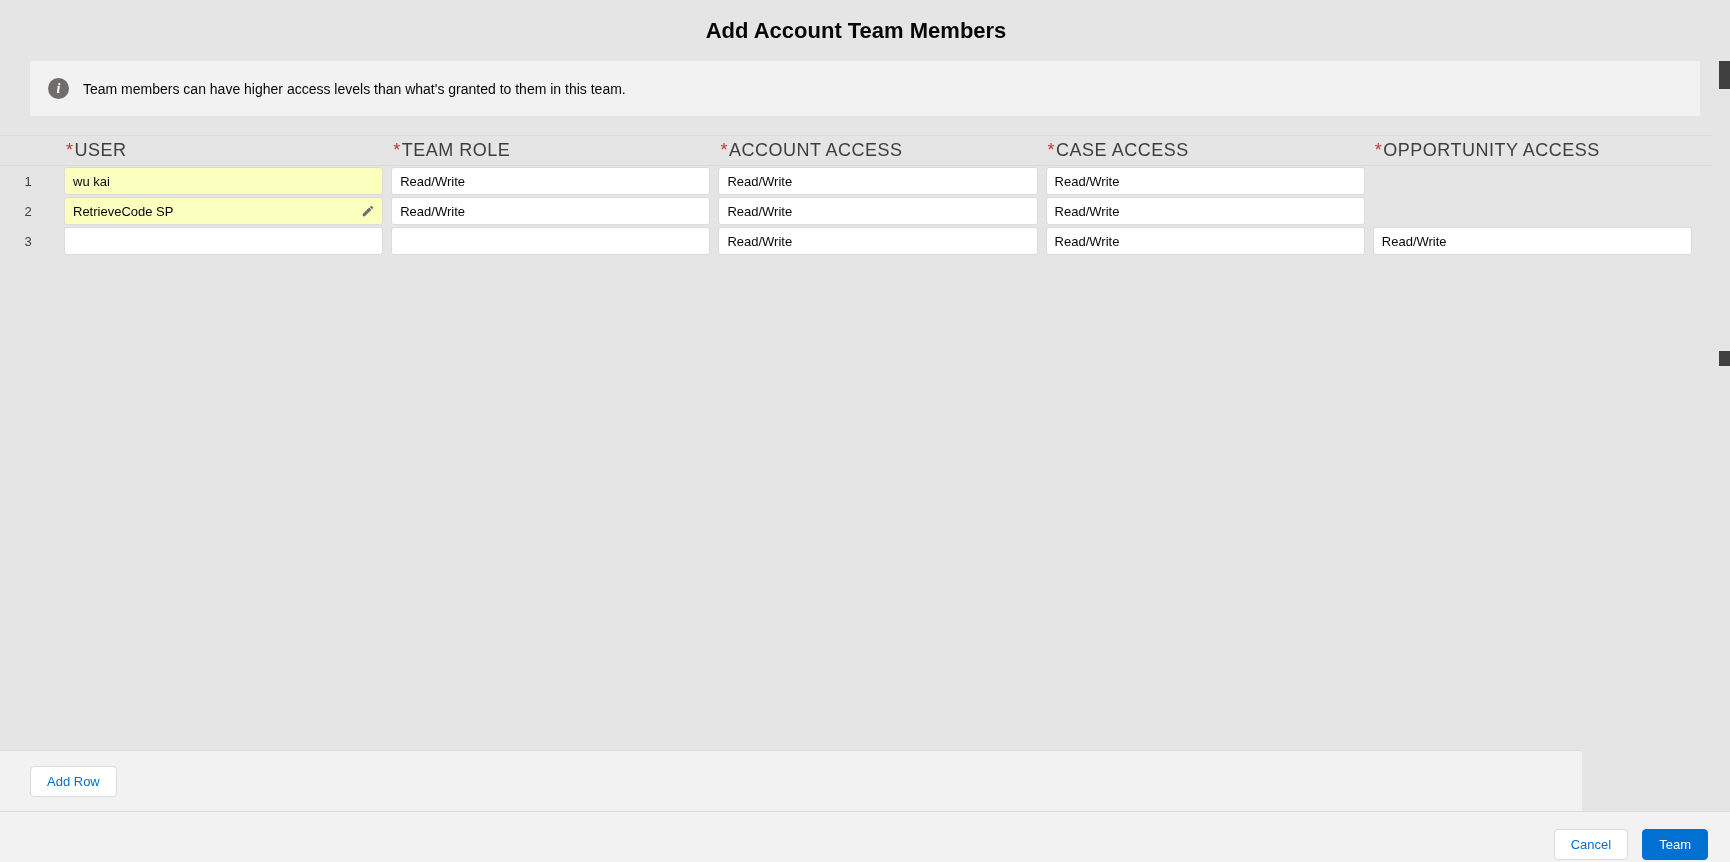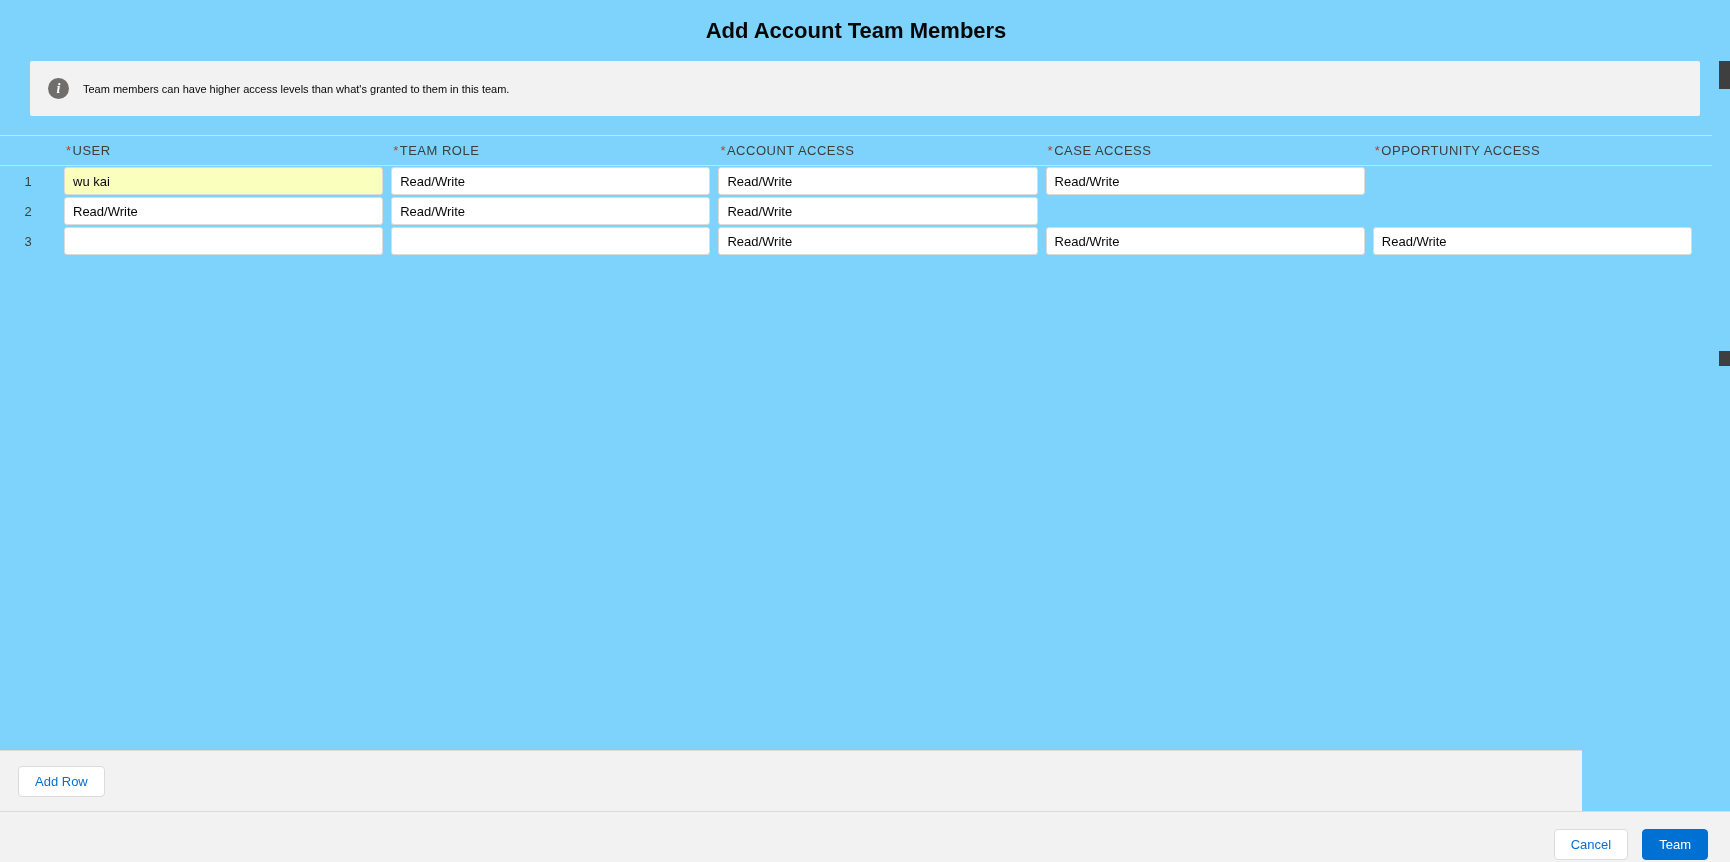--- a/index.html
+++ b/index.html
@@ -1,39 +1,39 @@
 <!DOCTYPE html>
 <html><head>
 <meta charset="utf-8">
 <style>
   * { margin:0; padding:0; box-sizing:border-box; }
   html,body { background:#ffffff; }
   body { font-family:"Liberation Sans","DejaVu Sans",sans-serif; color:#080707; }
 
-  .screen { position:relative; width:1730px; height:862px; background:#7dd3fc; overflow:hidden; }
+  .screen { position:relative; width:1730px; height:862px; background:#e5e5e5; overflow:hidden; }
 
   
   .modal-title { position:absolute; top:18px; left:0; width:1712px; text-align:center;
                  font-size:22px; font-weight:600; color:#080707; }
 
   
   .banner { position:absolute; top:61px; left:30px; width:1670px; height:55px;
             background:#f3f2f2; border-radius:2px; display:flex; align-items:center;
             gap:14px; padding:0 18px; }
   .info-icon { width:21px; height:21px; border-radius:50%; background:#706e6b; color:#ffffff;
                display:flex; align-items:center; justify-content:center; flex:0 0 auto;
                font-family:"Liberation Serif","DejaVu Serif",serif; font-style:italic;
                font-weight:700; font-size:14px; line-height:1; }
-  .banner-text { font-size:11px; color:#080707; }
+  .banner-text { font-size:14px; color:#080707; }
 
   
   .grid { display:grid; grid-template-columns:56px repeat(5,1fr); column-gap:8px; padding-right:20px; }
   .thead { position:absolute; top:135px; left:0; width:1712px; height:31px;
            border-top:1px solid #dddbda; border-bottom:1px solid #dddbda; align-items:center; }
-  .th { font-size:13px; letter-spacing:.5px; color:#3e3e3c; text-transform:uppercase;
+  .th { font-size:18px; letter-spacing:.5px; color:#3e3e3c; text-transform:uppercase;
         white-space:nowrap; overflow:hidden; padding-left:2px; font-weight:400; }
   .req { color:#c23934; margin-right:1px; }
 
   .tbody { position:absolute; top:166px; left:0; width:1712px; }
   .trow { height:30px; align-items:center; }
   .rownum { text-align:center; font-size:13px; color:#3e3e3c; }
   .cell { position:relative; }
   .cell input { width:100%; height:28px; border:1px solid #dddbda; border-radius:3px;
                 padding:0 8px; font-size:13px; color:#080707; background:#ffffff;
                 font-family:inherit; outline:none; }
@@ -43,21 +43,21 @@
   .pencil svg { width:14px; height:14px; fill:#706e6b; display:block; }
 
   
   .btn { height:31px; padding:0 16px; border-radius:4px; border:1px solid #dddbda;
          background:#ffffff; color:#0070d2; font-size:13px; font-family:inherit; cursor:pointer; }
   .btn-primary { background:#0070d2; border-color:#0070d2; color:#ffffff; }
 
   
   .addrow-bar { position:absolute; top:750px; left:0; width:1582px; height:61px;
                 background:#f3f2f2; border-top:1px solid #dddbda;
-                display:flex; align-items:center; padding-left:18px; }
+                display:flex; align-items:center; padding-left:30px; }
 
   
   .footer { position:absolute; top:811px; left:0; width:1730px; height:66px;
             background:#f3f2f2; border-top:1px solid #dddbda;
             display:flex; align-items:center; justify-content:flex-end;
             gap:14px; padding-right:22px; }
 
   
   .scrollbar { position:absolute; top:0; right:0; width:11px; height:862px; }
   .scroll-thumb-top { position:absolute; top:61px; right:0; width:11px; height:28px; background:#3f3f3f; }
@@ -98,20 +98,28 @@
         <input type="text" value="Read/Write" style="">
       </div>
       <div class="cell">
         <input type="text" value="Read/Write" style="">
       </div>
     </div>
 
     <div class="grid trow">
       <div class="rownum">2</div>
       <div class="cell">
+        <input class="dirty" type="text" value="RetrieveCode SP" style="">
+        <span class="pencil">
+          <svg viewBox="0 0 24 24">
+              <path d="M3 17.25V21h3.75L17.8 9.94l-3.75-3.75L3 17.25zM20.7 7.04a1 1 0 0 0 0-1.41l-2.34-2.34a1 1 0 0 0-1.41 0l-1.83 1.83 3.75 3.75 1.83-1.83z"></path>
+            </svg>
+        </span>
+      </div>
+      <div class="cell">
         <input type="text" value="Read/Write" style="">
       </div>
       <div class="cell">
         <input type="text" value="Read/Write" style="">
       </div>
       <div class="cell">
         <input type="text" value="Read/Write" style="">
       </div>
     </div>
 

